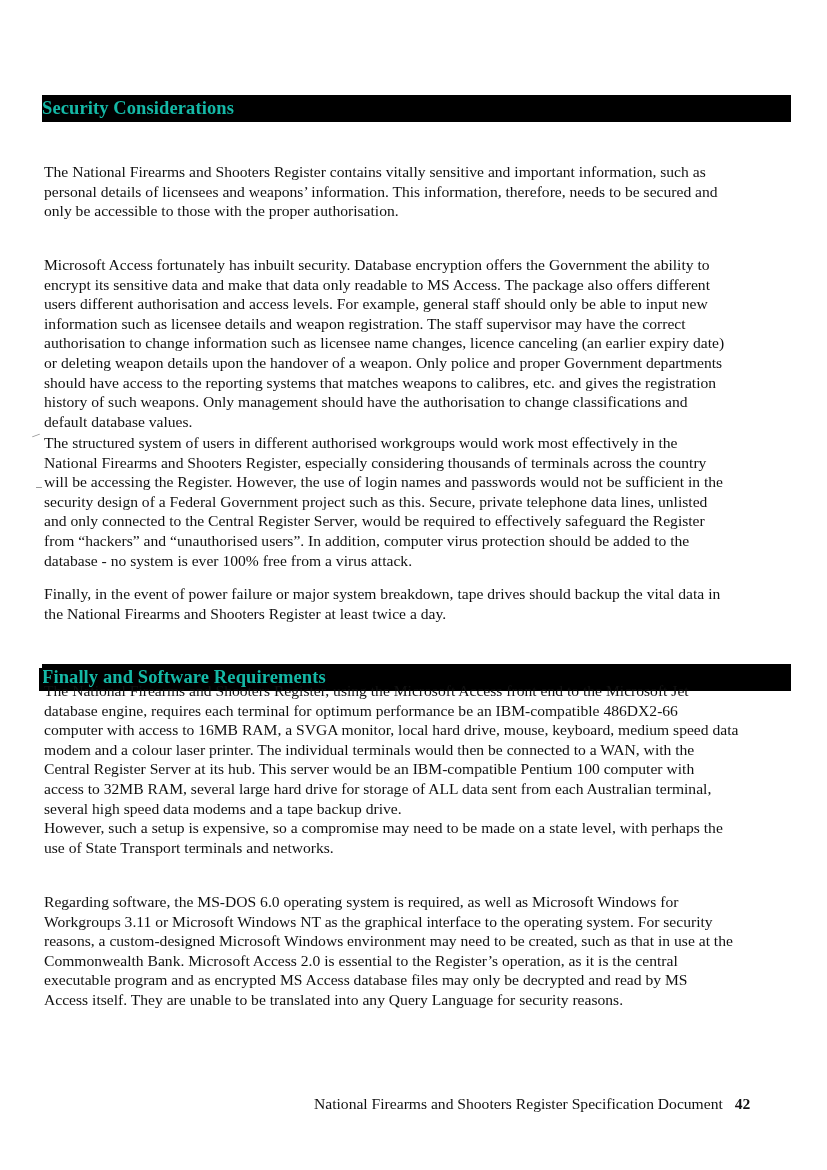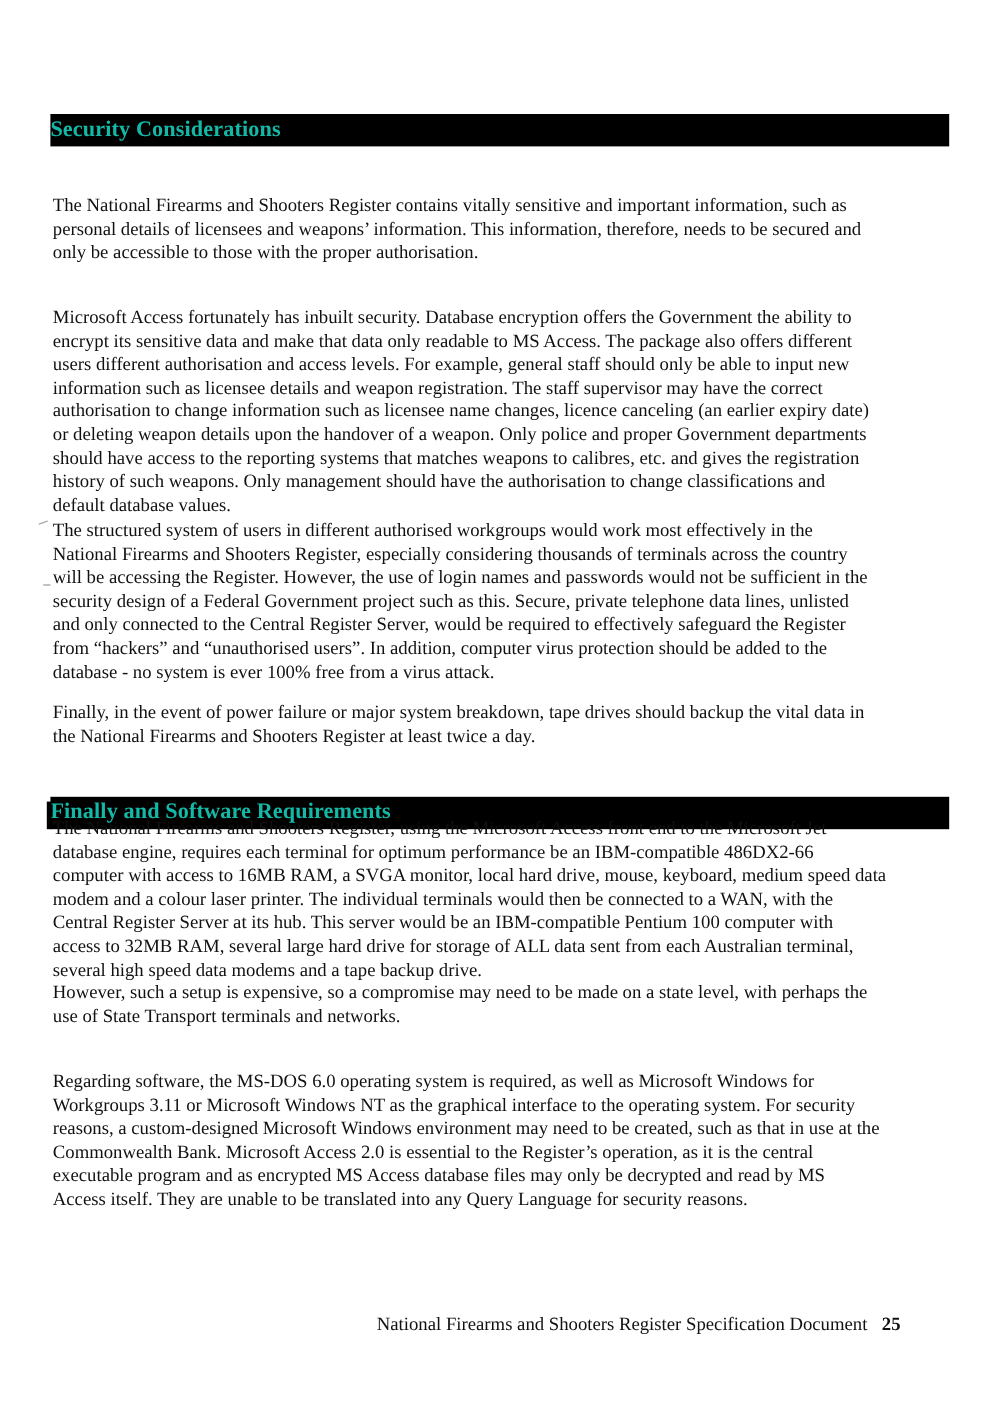--- a/index.html
+++ b/index.html
@@ -120,18 +120,18 @@
 However, such a setup is expensive, so a compromise may need to be made on a state level, with perhaps the
 use of State Transport terminals and networks.</p>
   <p class="para p6">Regarding software, the MS-DOS 6.0 operating system is required, as well as  Microsoft Windows for
 Workgroups 3.11 or Microsoft Windows NT as the graphical interface to the operating system.  For security
 reasons, a custom-designed Microsoft Windows environment may need to be created, such as that in use at the
 Commonwealth Bank.  Microsoft Access 2.0 is essential to the Register’s operation, as it is the central
 executable program and as encrypted MS Access database files may only be decrypted and read by MS
 Access itself.  They are unable to be translated into any Query Language for security reasons.</p>
 
   <div class="footer">
-    <span>National Firearms and Shooters Register Specification Document</span><span class="page-num">25</span>
+    <span>National Firearms and Shooters Register Specification Document</span><span class="page-num">42</span>
   </div>
 
   <div class="scan-mark mark1"></div>
   <div class="scan-mark mark2"></div>
 </div>
 
 </body></html>

